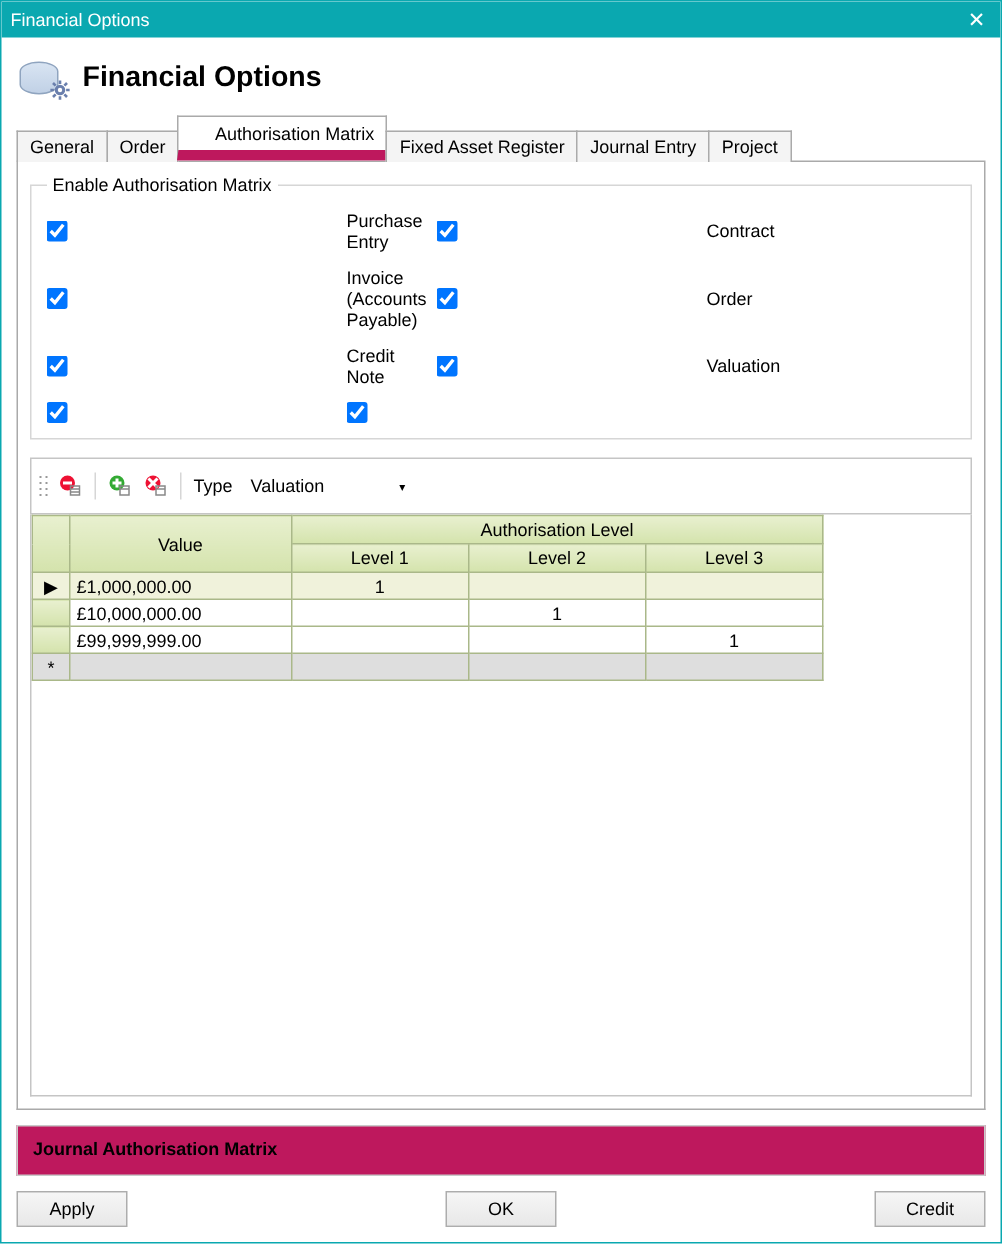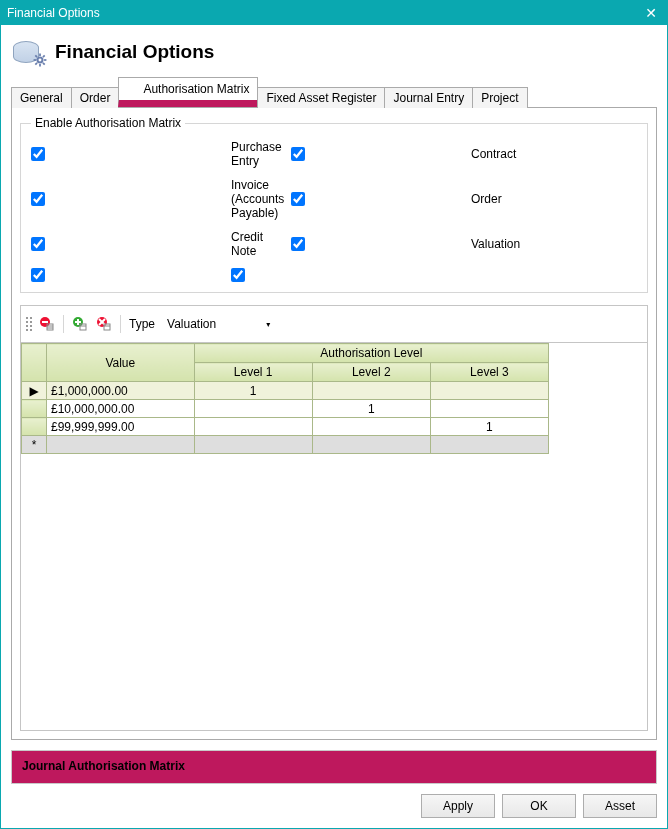--- a/index.html
+++ b/index.html
@@ -32,21 +32,21 @@
     table.dg th, table.dg td { border: 1px solid #aab889; font-size: 12px; }
     table.dg th { background: linear-gradient(#e8f0cf,#d4e3ac); font-weight: normal; padding: 2px 4px; }
     table.dg .rowhead { width: 22px; background: linear-gradient(#e8f0cf,#d4e3ac); text-align: center; }
     table.dg td { padding: 1px 4px; height: 18px; background: #fff; text-align: center; }
     table.dg td.value { text-align: left; padding-right: 6px; }
     table.dg tr.selected td { background: #f0f2db; }
     table.dg tr.new td { background: #dedede; }
     .grid-container { flex: 1; display: flex; flex-direction: column; border: 1px solid #c5c5c5; border-top: none; overflow: hidden; }
     .info-panel { margin-top: 10px; border: 1px solid #c9c9c9; background: #be185d; padding: 8px 10px; }
     .info-title { font-weight: bold; margin-bottom: 2px; }
-    .button-row { display: flex; justify-content: flex-end; gap: 7px; padding: 10px 0; }
+    .button-row { display: flex; justify-content: space-between; gap: 24px; padding: 10px 0; }
     .btn { width: 74px; height: 24px; border: 1px solid #adadad; background: linear-gradient(#f6f6f6,#e8e8e8); cursor: pointer; font-size: 12px; }
     .dotgrip { display: inline-block; width: 8px; height: 16px; background-image: radial-gradient(#999 1px, transparent 1px); background-size: 4px 4px; }
   </style>
 </head>
 <body>
 
 <div class="titlebar">
   <span class="titlebar-title">Financial Options</span>
   <span class="titlebar-close">✕</span>
 </div>
@@ -201,15 +201,15 @@
 
   </div>
 
   <div class="info-panel">
     <div class="info-title">Journal Authorisation Matrix</div>
   </div>
 
   <div class="button-row">
     <button class="btn">Apply</button>
     <button class="btn">OK</button>
-    <button class="btn">Asset</button>
+    <button class="btn">Credit</button>
   </div>
 </div>
 
 </body></html>

